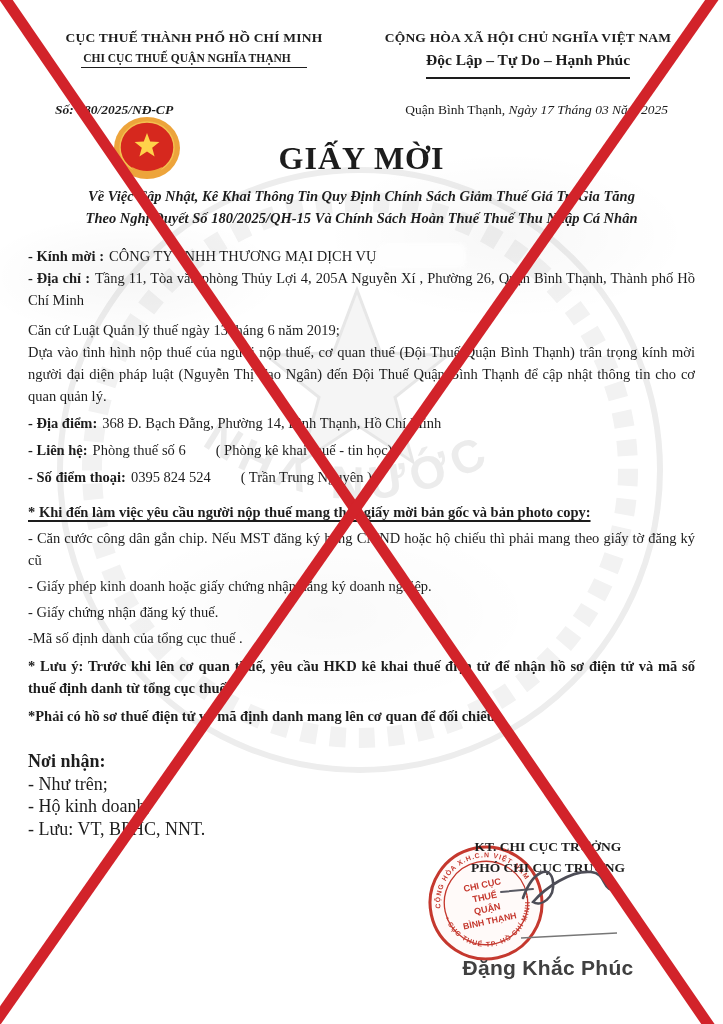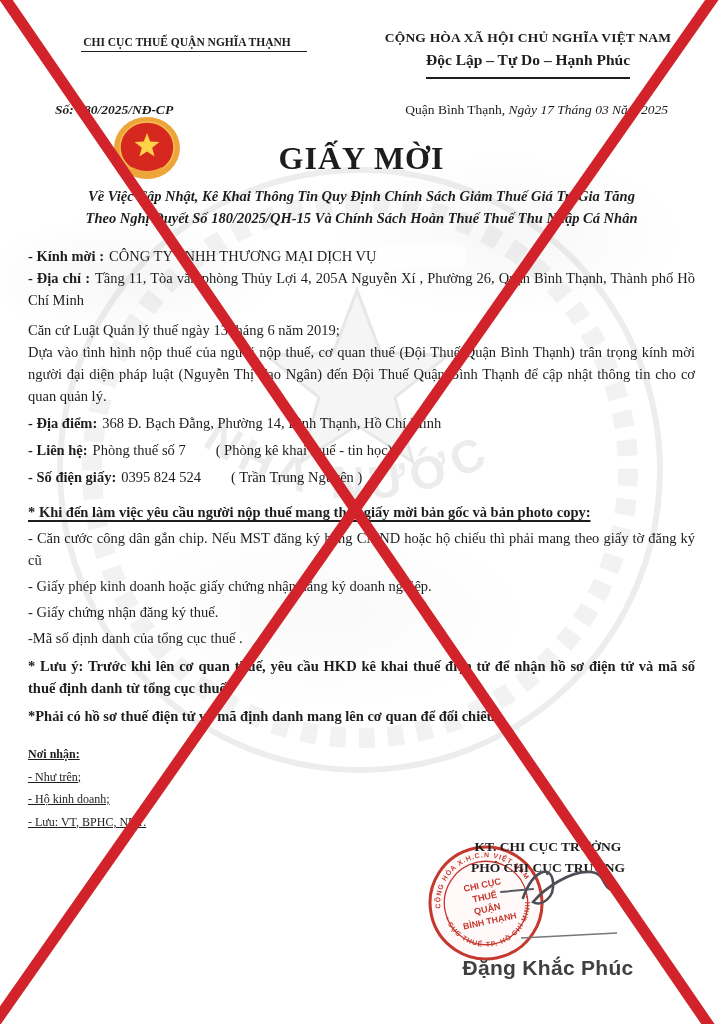--- a/index.html
+++ b/index.html
@@ -61,21 +61,21 @@
   .req-head .u{ text-decoration:underline; text-decoration-thickness:1.5px; text-underline-offset:3px; }
   .req-item{ margin-top:4px; }
   .bold-note{ font-weight:bold; margin-top:6px; }
   .redact{
     display:inline-block; height:15px; vertical-align:-2px; margin-left:6px;
     background:#fefefe; box-shadow:0 0 5px 5px rgba(254,254,254,0.95); border-radius:2px;
   }
   .redact.w78{ width:78px; } .redact.w40{ width:40px; }
 
   
-  .recipients-block{ margin-top:16px; font-size:12px; line-height:22.5px;text-decoration:underline; }
+  .recipients-block{ margin-top:23px; font-size:18px; line-height:22.5px; }
   .recipients-block .head{ font-weight:bold; }
   .sign-block{
     position:absolute; left:420px; top:836px; width:256px; text-align:center; z-index:3;
   }
   .sign-title{ font-weight:bold; font-size:13.5px; line-height:21px; }
   .sign-name{
     margin-top:78px; font-family:"Liberation Sans","DejaVu Sans",sans-serif;
     font-weight:bold; font-size:21px; letter-spacing:0.3px; color:#404040;
   }
   .stamp{ position:absolute; left:426px; top:843px; width:120px; height:120px; transform:rotate(-12deg); z-index:2; }
@@ -93,20 +93,21 @@
     <path id="wm-arc" d="M 195 440 Q 360 560 535 435" fill="none"></path>
     <text font-size="46" font-weight="bold" fill="#ececec" letter-spacing="7" font-family="Liberation Sans, DejaVu Sans, sans-serif">
       <textPath href="#wm-arc" startOffset="8">NHÀ NƯỚC</textPath>
     </text>
   </svg>
 
   <div class="layer-content">
 
     <div class="header-row">
       <div class="hdr-col hdr-left">
+        <div class="hdr-line1">CỤC THUẾ THÀNH PHỐ HỒ CHÍ MINH</div>
         <div><span class="hdr-line2">CHI CỤC THUẾ QUẬN NGHĨA THẠNH</span></div>
       </div>
       <div class="hdr-col hdr-right">
         <div class="hdr-line1">CỘNG HÒA XÃ HỘI CHỦ NGHĨA VIỆT NAM</div>
         <div><span class="hdr-line2">Độc Lập – Tự Do – Hạnh Phúc</span></div>
       </div>
     </div>
 
     <div class="meta-row">
       <span class="doc-number">Số: 180/2025/NĐ-CP</span>
@@ -141,24 +142,24 @@
         <b class="lbl">- Địa chỉ :</b><span>Tầng 11, Tòa văn phòng Thủy Lợi 4, 205A Nguyễn Xí , Phường 26, Quận Bình Thạnh, Thành phố Hồ Chí Minh</span>
       </p>
 
       <p class="line mt8">Căn cứ Luật Quản lý thuế ngày 13 tháng 6 năm 2019;</p>
       <p class="line just">Dựa vào tình hình nộp thuế của người nộp thuế, cơ quan thuế (Đội Thuế Quận Bình Thạnh) trân trọng kính mời người đại diện pháp luật (Nguyễn Thị Tạo Ngân) đến Đội Thuế Quận Bình Thạnh để cập nhật thông tin cho cơ quan quản lý.</p>
 
       <p class="line detail-row">
         <b class="lbl">- Địa điểm:</b><span>368 Đ. Bạch Đằng, Phường 14, Bình Thạnh, Hồ Chí Minh</span><span class="extra"></span>
       </p>
       <p class="line detail-row">
-        <b class="lbl">- Liên hệ:</b><span>Phòng thuế số 7</span><span class="extra">( Phòng kê khai thuế - tin học)</span>
+        <b class="lbl">- Liên hệ:</b><span>Phòng thuế số 6</span><span class="extra">( Phòng kê khai thuế - tin học)</span>
       </p>
       <p class="line detail-row">
-        <b class="lbl">- Số điện giấy:</b><span>0395 824 524</span><span class="extra">( Trần Trung Nguyên )</span>
+        <b class="lbl">- Số điểm thoại:</b><span>0395 824 524</span><span class="extra">( Trần Trung Nguyên )</span>
       </p>
 
       <p class="req-head"><span class="u">* Khi đến làm việc yêu cầu người nộp thuế mang theo giấy mời bản gốc và bản photo copy:</span></p>
       <p class="line req-item just">- Căn cước công dân gắn chip. Nếu MST đăng ký bằng CMND hoặc hộ chiếu thì phải mang theo giấy tờ đăng ký cũ</p>
       <p class="line req-item">- Giấy phép kinh doanh hoặc giấy chứng nhận đăng ký doanh nghiệp.</p>
       <p class="line req-item">- Giấy chứng nhận đăng ký thuế.</p>
       <p class="line req-item">-Mã số định danh của tổng cục thuế .</p>
 
       <p class="bold-note just">* Lưu ý: Trước khi lên cơ quan thuế, yêu cầu HKD kê khai thuế điện tử để nhận hồ sơ điện tử và mã số thuế định danh từ tổng cục thuế</p>
       <p class="bold-note">*Phải có hồ sơ thuế điện tử và mã định danh mang lên cơ quan để đối chiếu</p>

